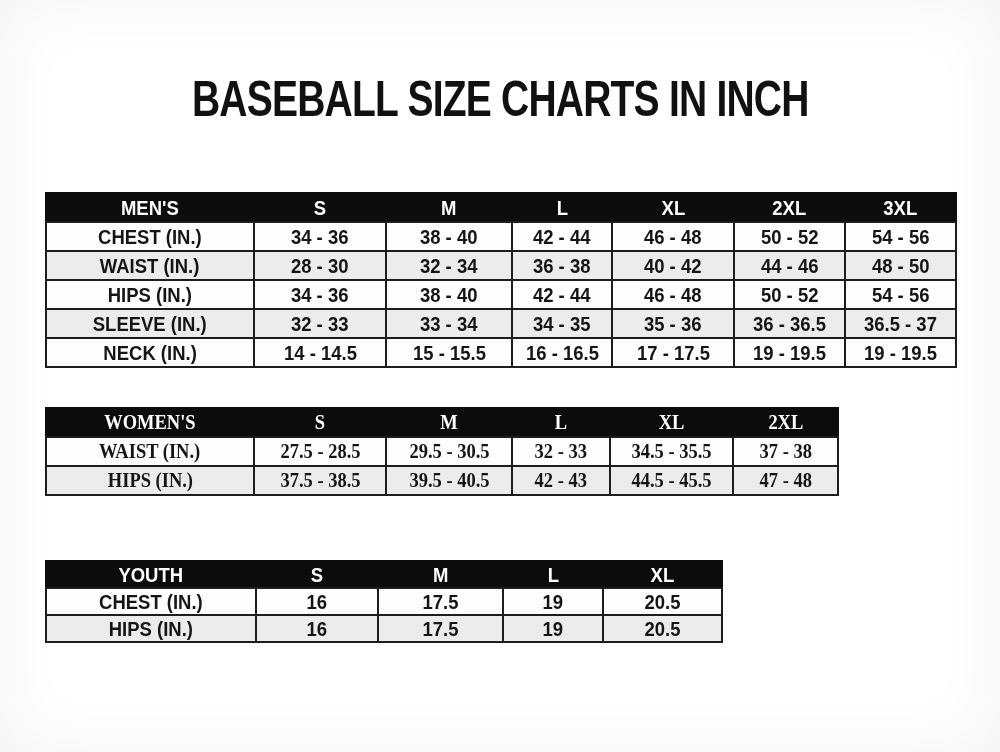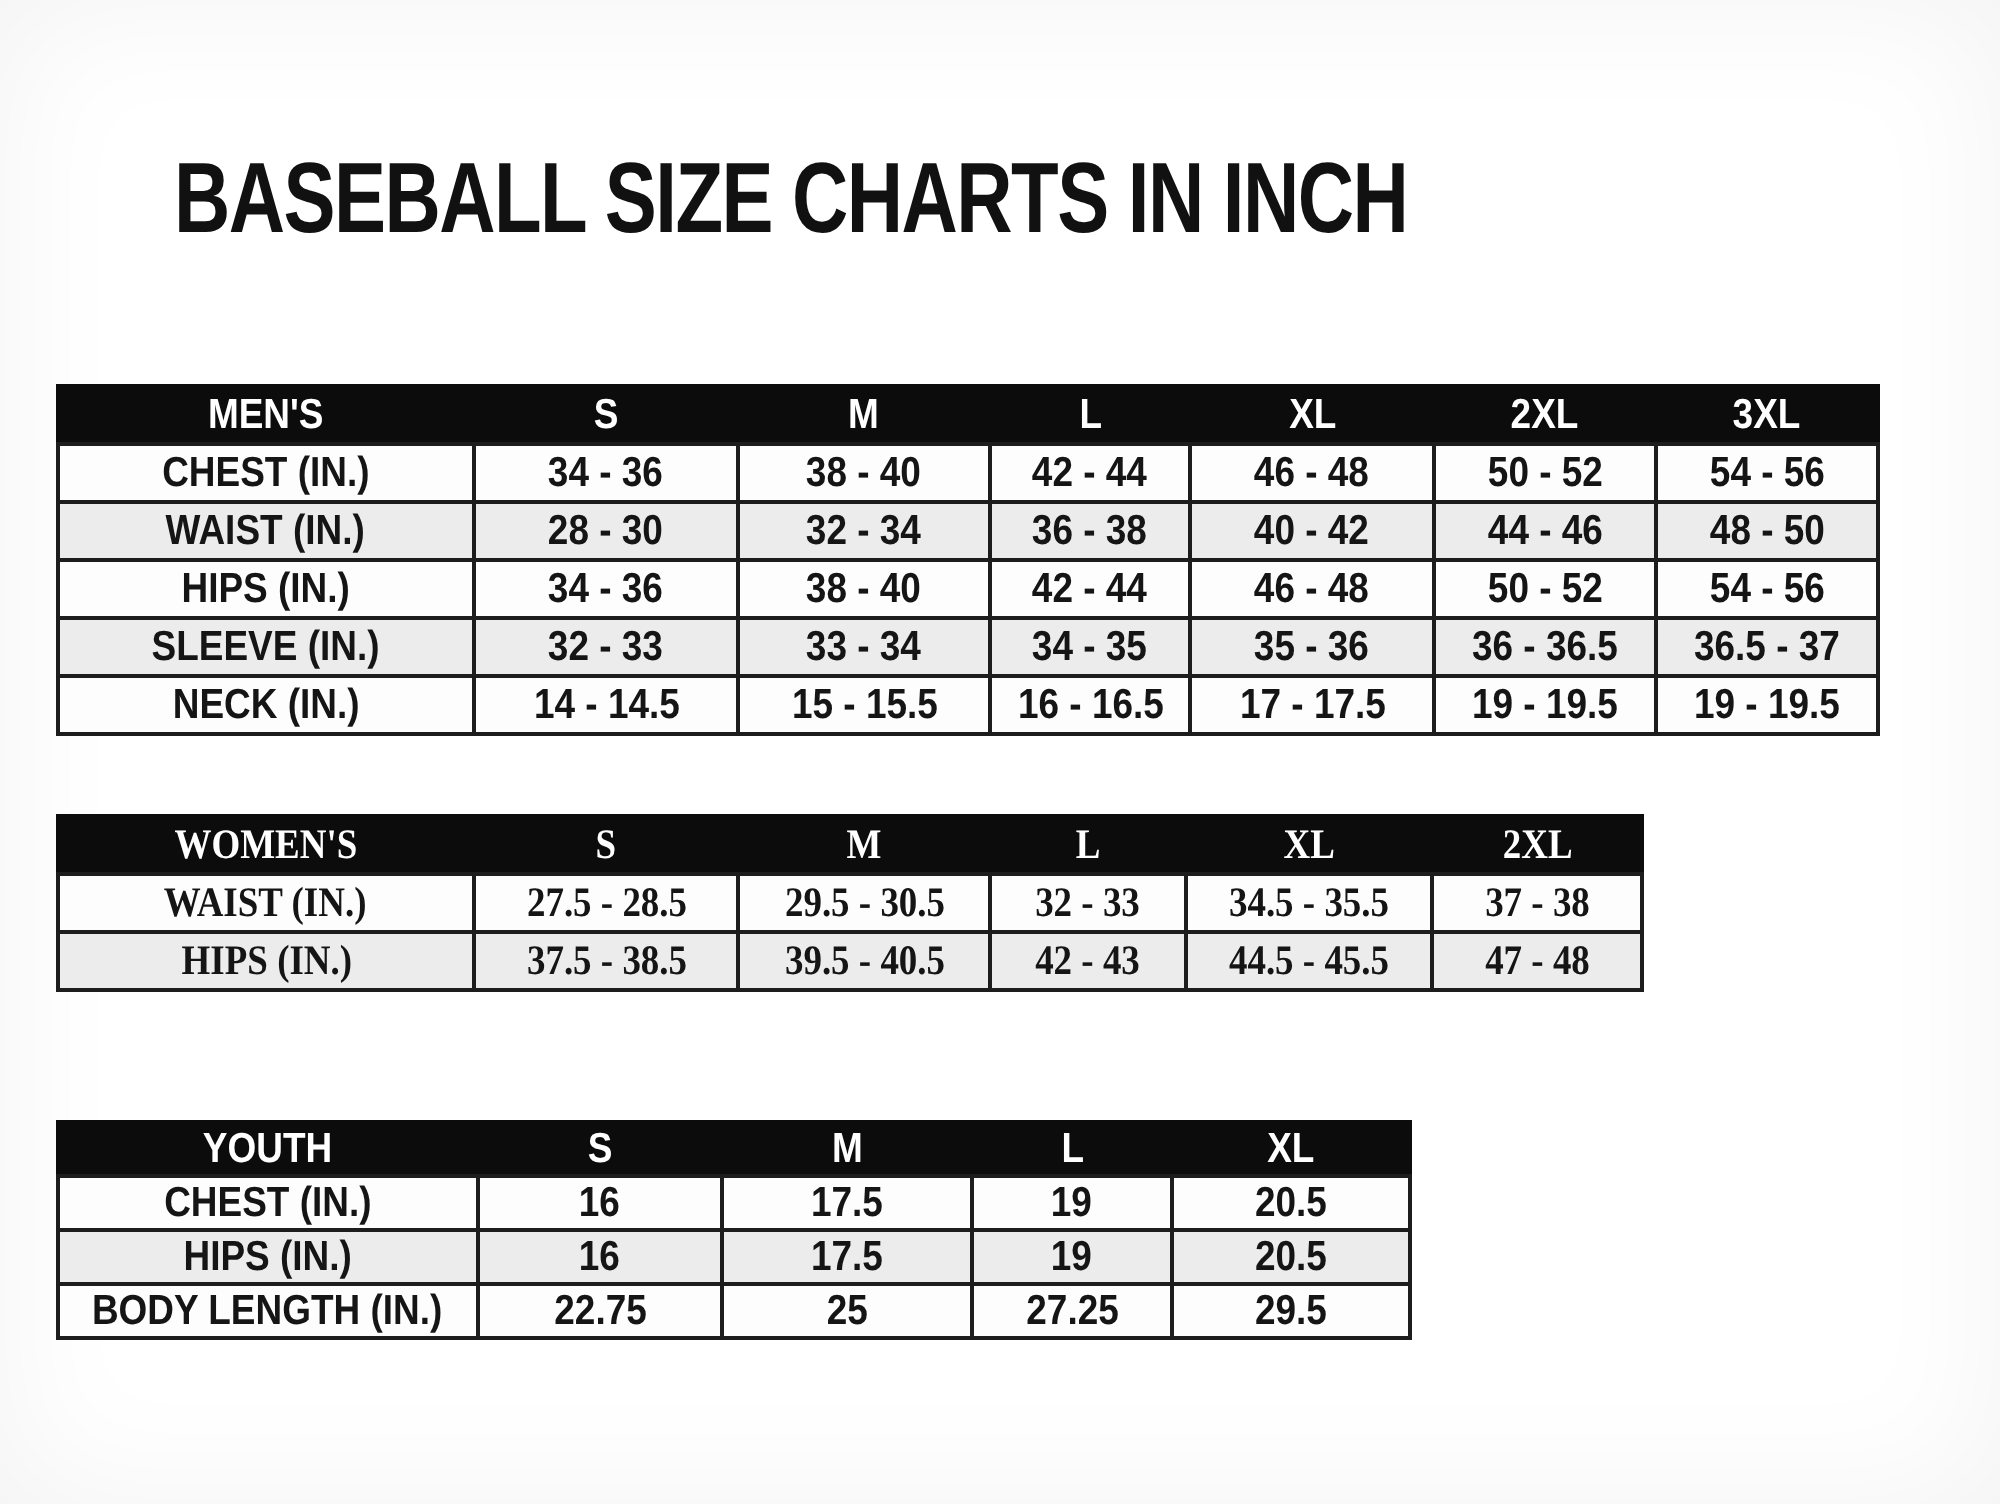--- a/index.html
+++ b/index.html
@@ -4,28 +4,28 @@
 <style>
   html,body{margin:0;padding:0;}
   body{
     width:1000px;height:752px;position:relative;overflow:hidden;
     background:#ffffff;color:#151515;
     font-family:"Liberation Sans", sans-serif;
     box-shadow: inset 0 0 70px rgba(0,0,0,0.05);
   }
   .page-title{
     position:absolute;top:70px;left:0;right:0;margin:0;
-    font-weight:bold;color:#111;
+    text-align:center;font-weight:bold;color:#111;
   }
   .page-title .cx{
     display:inline-block;font-size:50px;letter-spacing:-1px;
     transform:scaleX(0.78);transform-origin:center;white-space:nowrap;
   }
   table.size-table{
-    position:absolute;left:28px;
+    position:absolute;left:45px;
     border-collapse:collapse;table-layout:fixed;
     background:#14532d;
     padding-left:30px;
   }
   table.mens  {top:192px;width:910px;}
   table.womens{top:407px;width:792px;font-family:Liberation Serif, serif;}
   table.youth {top:560px;width:676px;}
   .size-table th,.size-table td{
     border:2px solid #1d1d1d;
     text-align:center;vertical-align:middle;
@@ -183,21 +183,14 @@
         <td><span class="cx">19</span></td>
         <td><span class="cx">20.5</span></td>
       </tr>
       <tr>
         <th><span class="cx">HIPS (IN.)</span></th>
         <td><span class="cx">16</span></td>
         <td><span class="cx">17.5</span></td>
         <td><span class="cx">19</span></td>
         <td><span class="cx">20.5</span></td>
       </tr>
-      <tr>
-        <th><span class="cx">BODY LENGTH (IN.)</span></th>
-        <td><span class="cx">22.75</span></td>
-        <td><span class="cx">25</span></td>
-        <td><span class="cx">27.25</span></td>
-        <td><span class="cx">29.5</span></td>
-      </tr>
     </tbody>
   </table>
 
 </body></html>

